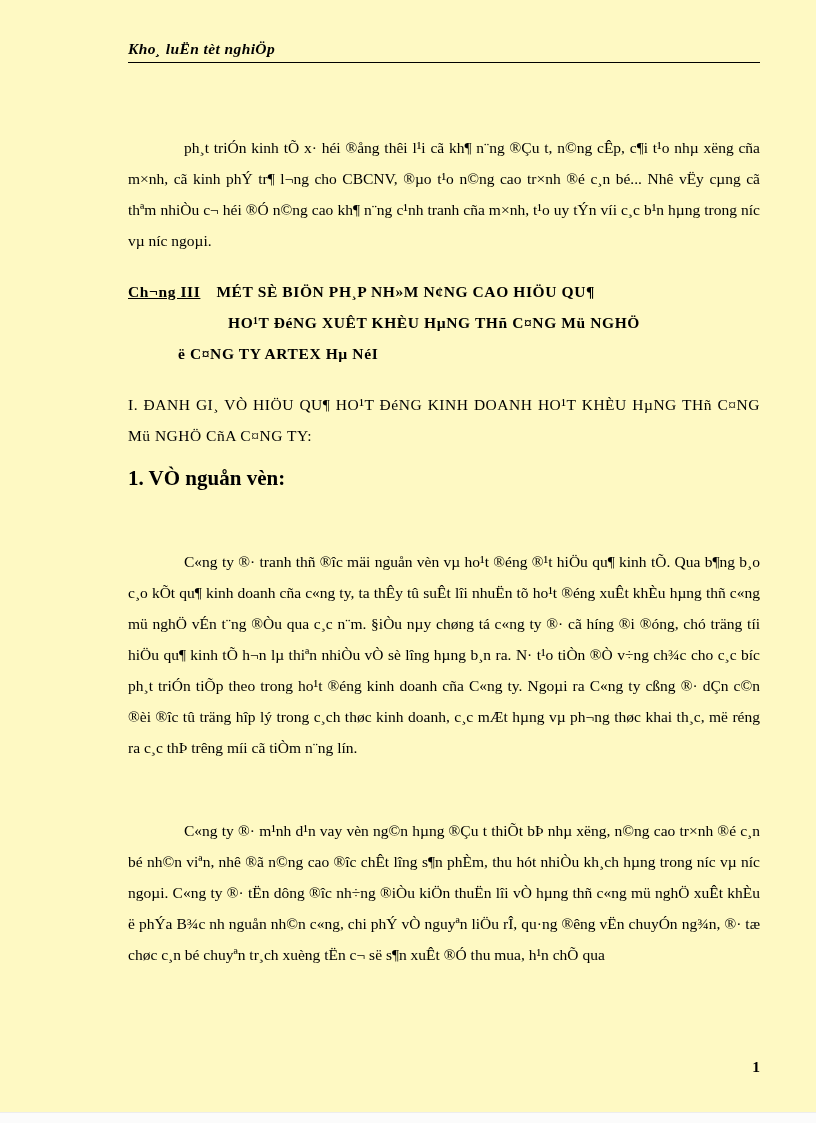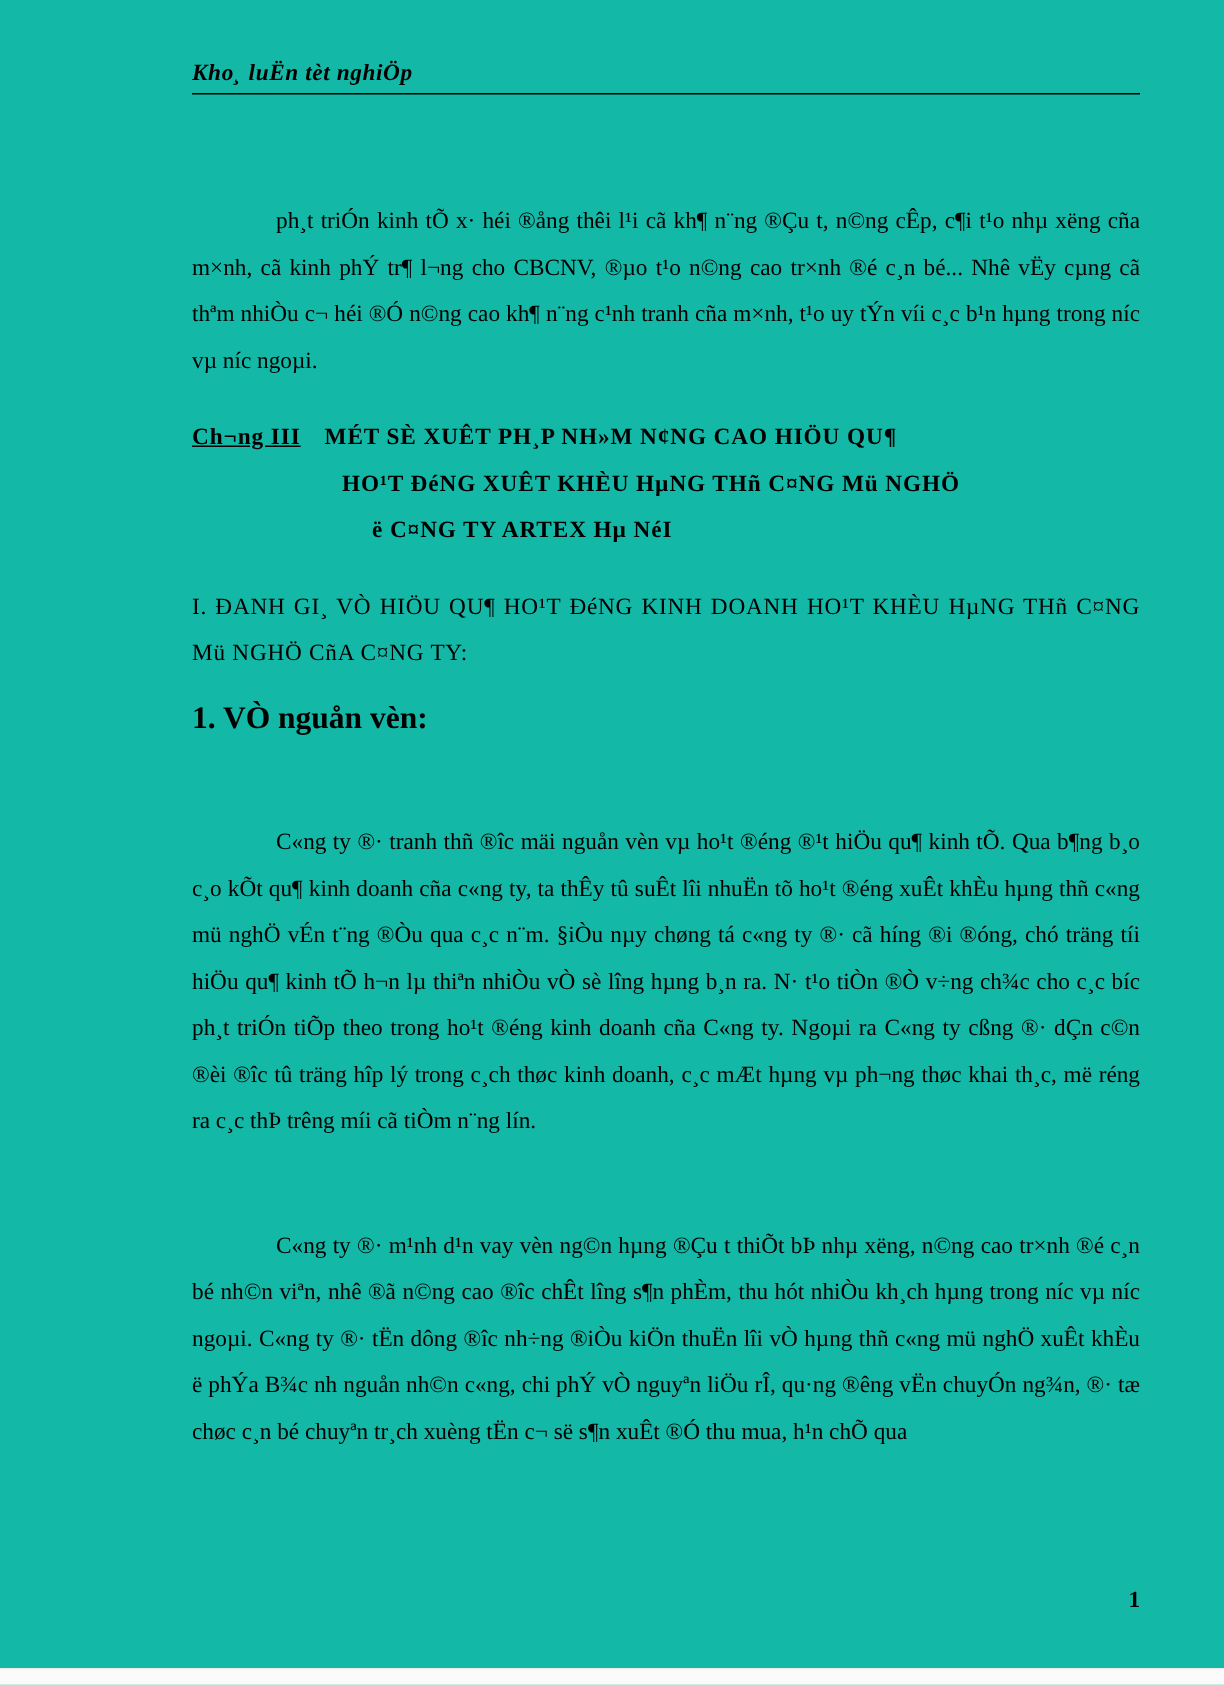--- a/index.html
+++ b/index.html
@@ -13,21 +13,21 @@
     font-family: "Liberation Serif", serif;
     color: #000000;
     position: relative;
     overflow: hidden;
   }
   .page {
     position: absolute;
     left: 0; top: 0;
     width: 816px;
     height: 1123px;
-    background: #14b8a6;
+    background: #fef9c3;
   }
   .content {
     position: absolute;
     left: 128px;
     top: 40px;
     width: 632px;
   }
   
   .header-title {
     font-family: "Liberation Serif", serif;
@@ -79,21 +79,21 @@
     text-align: justify;
     text-justify: inter-word;
   }
   .chapter-line2 {
     margin-left: 100px;
     text-align: justify;
     text-justify: inter-word;
     font-family: Liberation Serif, serif;
   }
   .chapter-line3 {
-    margin-left: 120px;
+    margin-left: 50px;
   }
   
   .section-heading {
     font-size: 15.5px;
     line-height: 31px;
     letter-spacing: 0.5px;
     text-align: justify;
     text-justify: inter-word;
   }
   .subsection-heading {
@@ -131,21 +131,21 @@
 
     <div class="spacer-lg"></div>
 
     <p class="para indent">ph¸t triÓn kinh tÕ x· héi ®ång thêi l¹i cã kh¶ n¨ng ®Çu t­, n©ng cÊp, c¶i t¹o nhµ x­ëng cña m×nh, cã kinh phÝ tr¶ l­¬ng cho CBCNV, ®µo t¹o n©ng cao tr×nh ®é c¸n bé... Nhê vËy cµng cã thªm nhiÒu c¬ héi ®Ó n©ng cao kh¶ n¨ng c¹nh tranh cña m×nh, t¹o uy tÝn víi c¸c b¹n hµng trong n­íc vµ n­íc ngoµi.</p>
 
     <div class="spacer-md"></div>
 
     <div class="chapter-block">
       <div class="chapter-line1">
         <span class="chapter-label">Ch­¬ng III</span>
-        <span class="chapter-title-1">MÉT SÈ XUÊT PH¸P NH»M N¢NG CAO HIÖU QU¶</span>
+        <span class="chapter-title-1">MÉT SÈ BIÖN PH¸P NH»M N¢NG CAO HIÖU QU¶</span>
       </div>
       <div class="chapter-line2">HO¹T ĐéNG XUÊT KHÈU HµNG THñ C¤NG Mü NGHÖ</div>
       <div class="chapter-line3">ë C¤NG TY ARTEX Hµ NéI</div>
     </div>
 
     <div class="spacer-md"></div>
 
     <div class="section-heading">I. ĐANH GI¸ VÒ HIÖU QU¶ HO¹T ĐéNG KINH DOANH HO¹T KHÈU HµNG THñ C¤NG Mü NGHÖ CñA C¤NG TY:</div>
 
     <div class="spacer-sm"></div>

